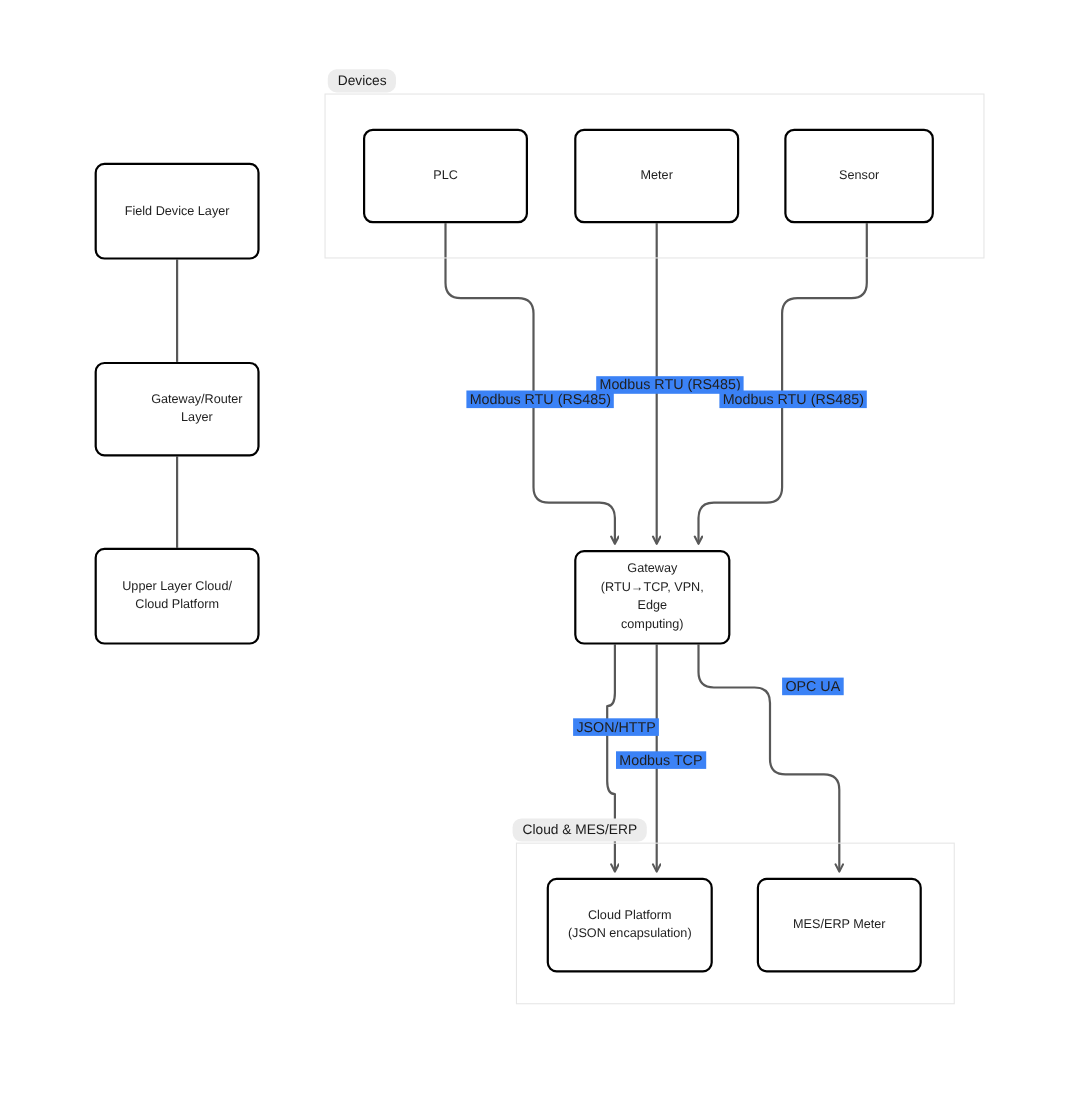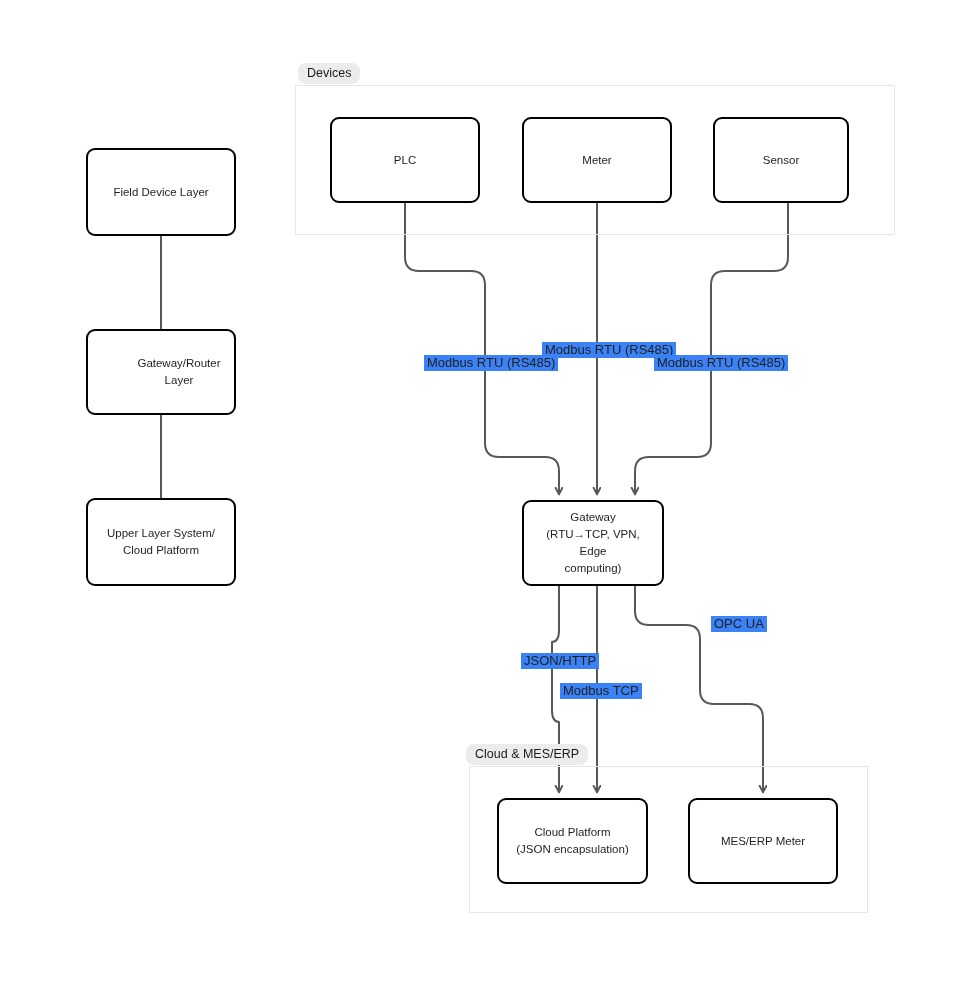--- a/index.html
+++ b/index.html
@@ -117,21 +117,21 @@
 
   <div class="node" style="left:86px; top:148px; width:150px; height:88px;">
     <span class="node-text">Field Device Layer</span>
   </div>
 
   <div class="node" style="left:86px; top:329px; width:150px; height:86px;padding-left:36px;">
     <span class="node-text">Gateway/Router Layer</span>
   </div>
 
   <div class="node" style="left:86px; top:498px; width:150px; height:88px;">
-    <span class="node-text">Upper Layer System/
+    <span class="node-text">Upper Layer Cloud/
 Cloud Platform</span>
   </div>
 
   <div class="node" style="left:330px; top:117px; width:150px; height:86px;">
     <span class="node-text">PLC</span>
   </div>
 
   <div class="node" style="left:522px; top:117px; width:150px; height:86px;text-align:right;">
     <span class="node-text">Meter</span>
   </div>

